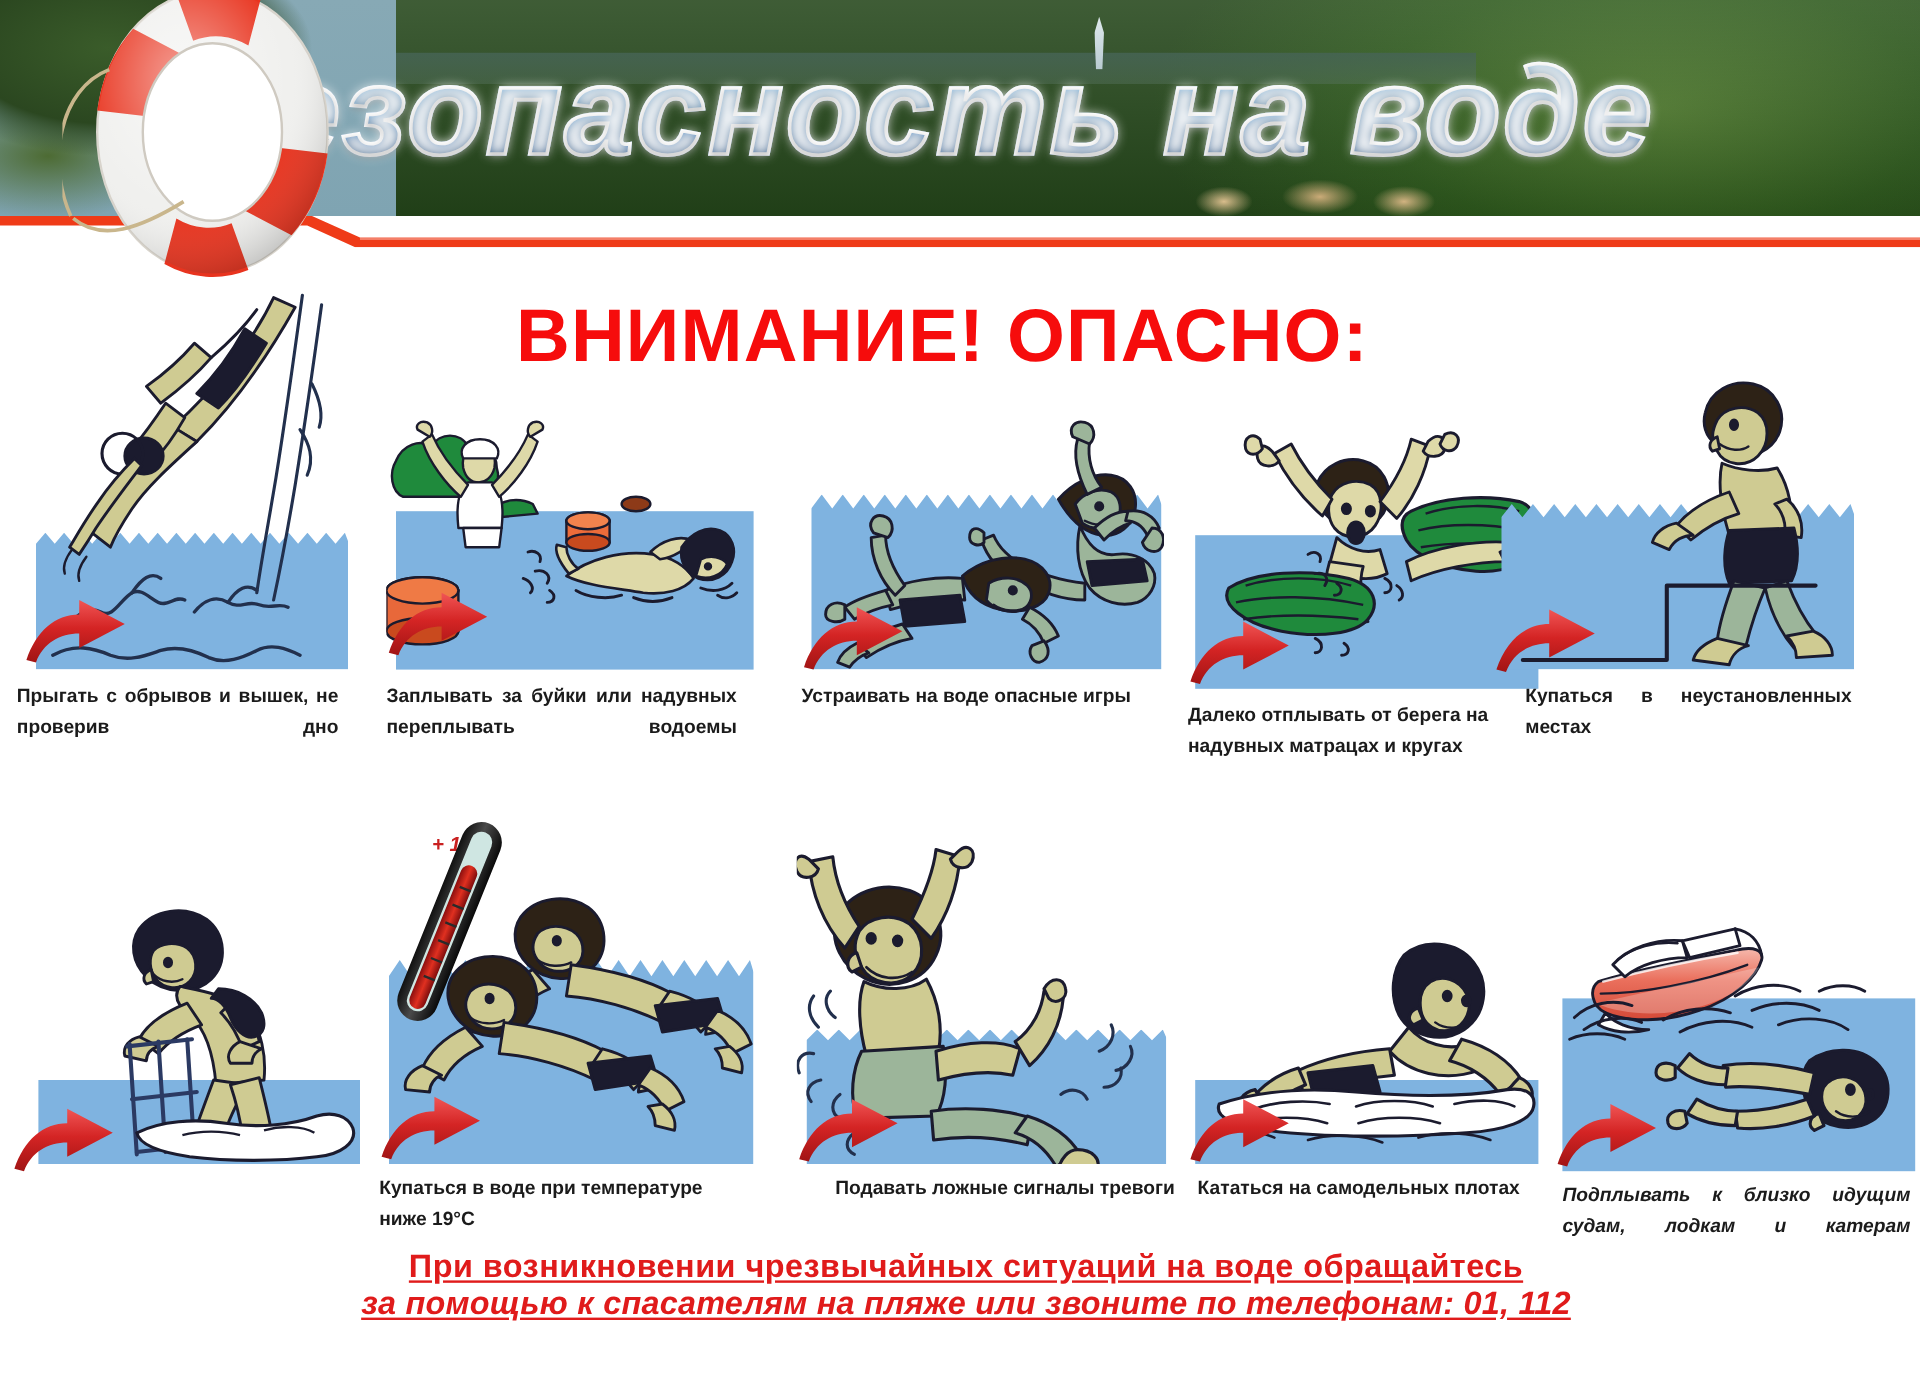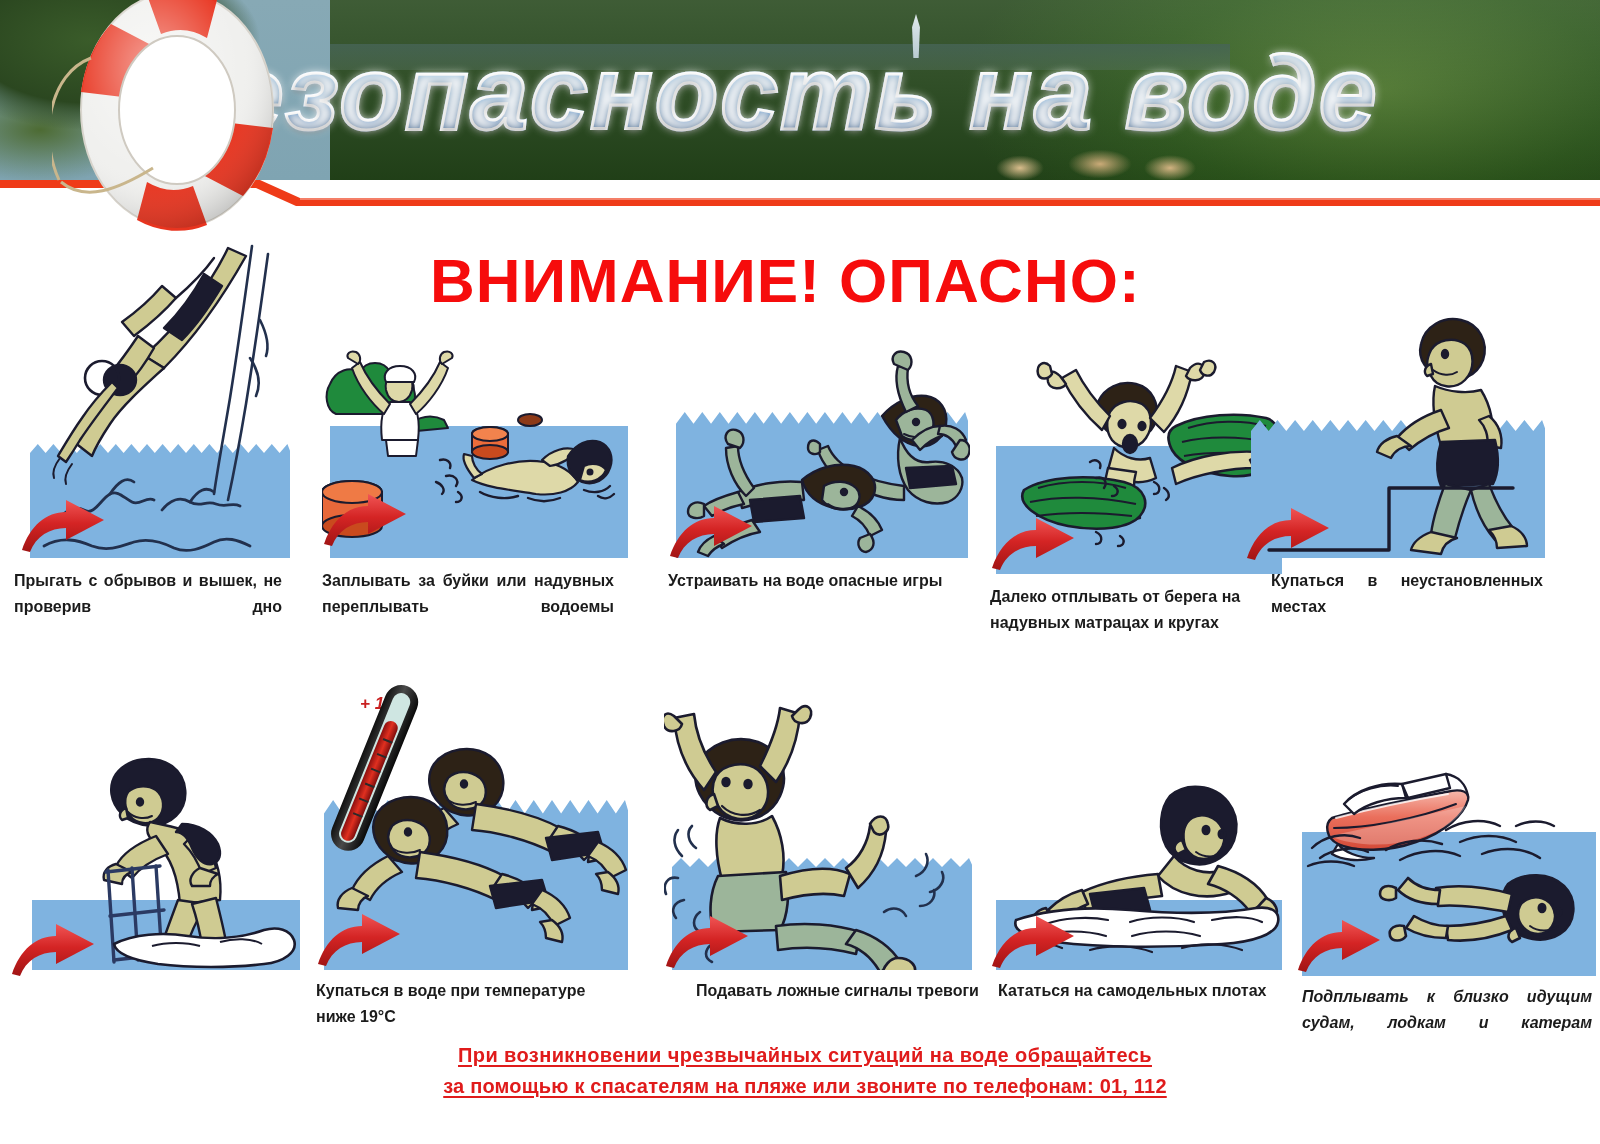--- a/index.html
+++ b/index.html
@@ -65,24 +65,24 @@
      60% 8%,63% 0%,66% 8%,69% 0%,72% 8%,75% 0%,78% 8%,81% 0%,84% 8%,87% 0%,
      90% 8%,93% 0%,96% 8%,99% 0%,100% 6%,100% 100%,0% 100%);}
   .caption{font-size:16px;font-weight:700;color:#1b1b1b;line-height:26px;}
   .caption.just{text-align:justify;}
   .caption.just::after{content:"";display:inline-block;width:100%;}
 
   .arrow{position:absolute;width:86px;height:58px;z-index:6;}
 
   
   .notice{position:absolute;left:300px;top:1040px;width:1010px;text-align:center;
-    color:#e01b1b;font-size:20px;font-weight:700;line-height:31px;}
+    color:#e01b1b;font-size:27px;font-weight:700;line-height:31px;}
   .notice div{text-decoration:underline;text-underline-offset:3px;}
   .notice .l1{letter-spacing:.4px;}
-  .notice .l2{letter-spacing:.2px;}
+  .notice .l2{letter-spacing:.2px;font-style:italic;}
 
   .thermo-label{position:absolute;color:#c92020;font-weight:700;font-size:17px;
     font-style:italic;text-shadow:0 0 2px rgba(255,255,255,.9);}
 </style>
 </head>
 <body>
 
 <div class="banner">
   <div class="banner-photo"></div>
   <div class="banner-shore"></div>

